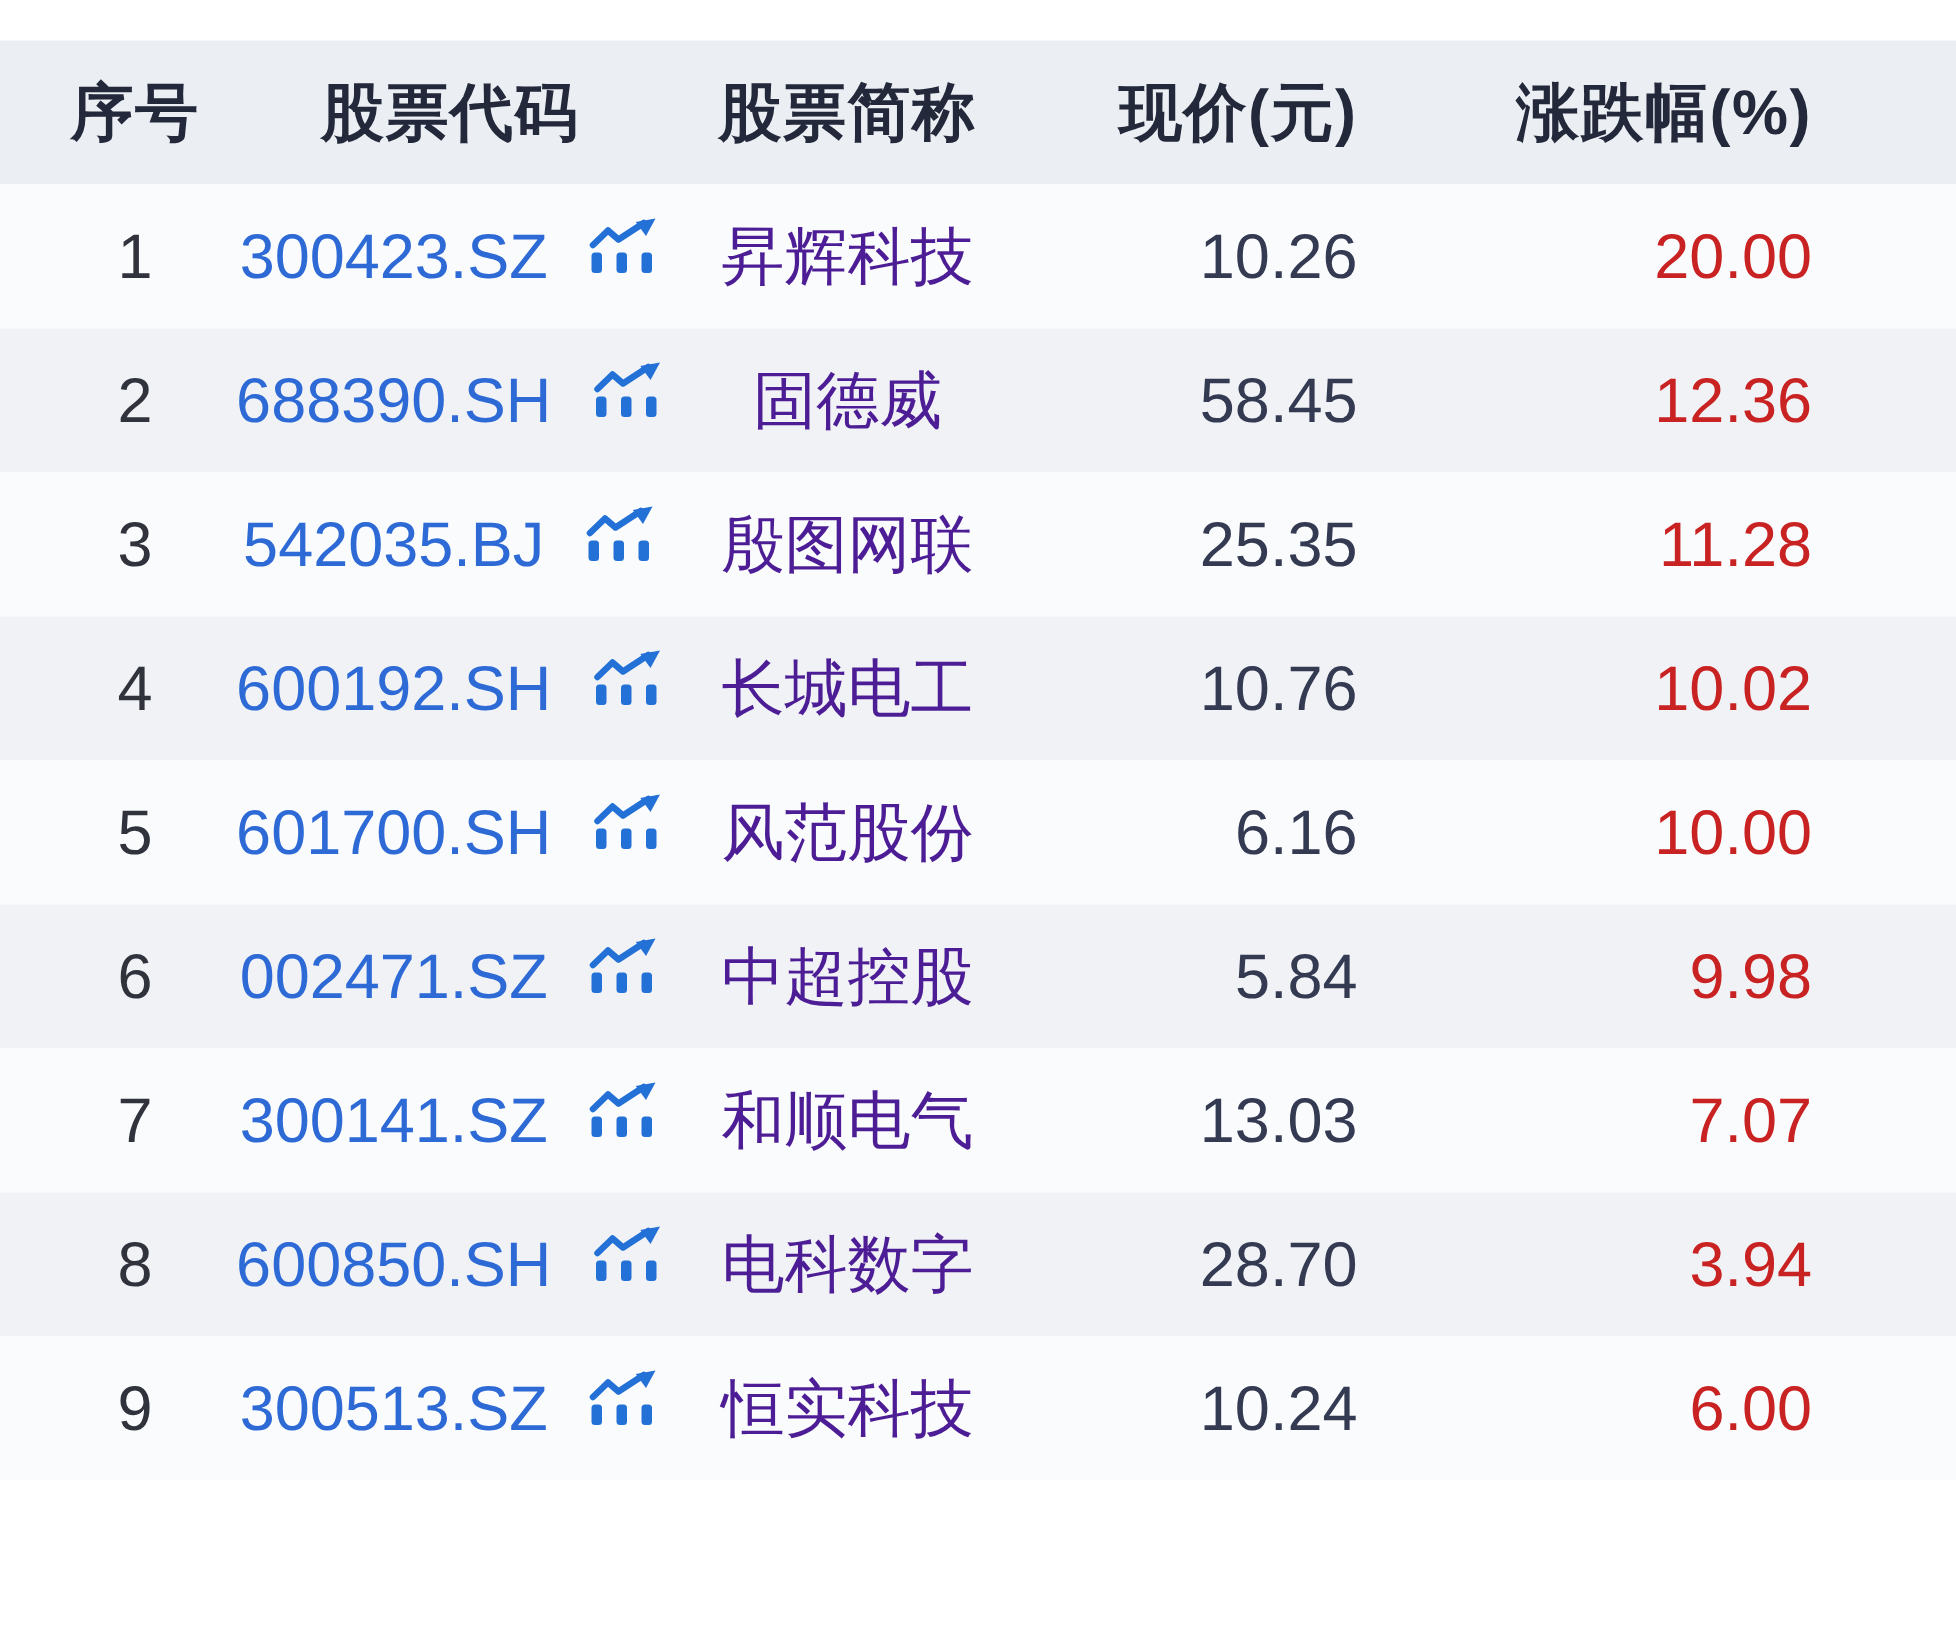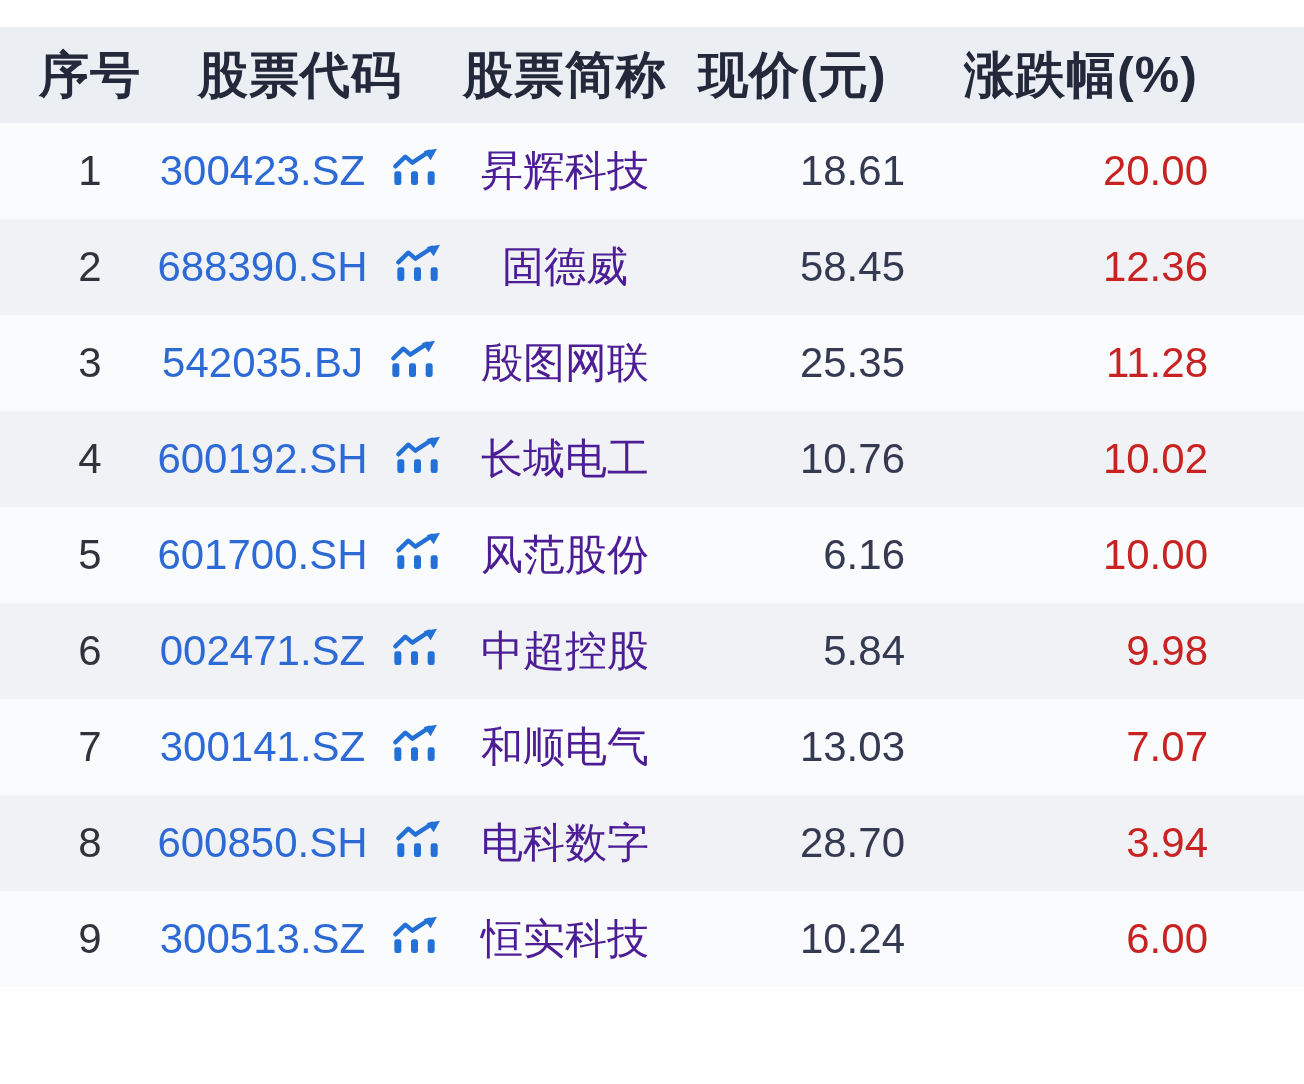--- a/index.html
+++ b/index.html
@@ -18,33 +18,33 @@
   col.c1{width:150px;}
   col.c2{width:300px;}
   col.c3{width:230px;}
   col.c4{width:250px;}
   col.c5{width:374px;}
   thead tr{height:96px;background:#ebeef3;}
   tbody tr{height:96px;}
   tbody tr:nth-child(odd){background:#fafbfd;}
   tbody tr:nth-child(even){background:#f0f2f6;}
   th{
-    font-size:50px;font-weight:bold;color:#23283a;
+    font-size:42px;font-weight:bold;color:#23283a;
     text-align:center;padding:0;letter-spacing:1px;
     font-family:"Liberation Sans","DejaVu Sans",sans-serif;
   }
   td{padding:0;font-size:42px;vertical-align:middle;}
   th.h-index{text-align:center;padding-left:30px;}
-  th.h-price,th.h-change{text-align:center;}
+  th.h-price,th.h-change{text-align:right;}
   th.h-price{padding-right:25px;}
-  th.h-change{padding-right:72px;}
+  th.h-change{padding-right:96px;}
   td.c-index{text-align:center;padding-left:30px;color:#30333c;}
   td.c-code{text-align:center;}
   .code-wrap{
-    display:flex;align-items:center;justify-content:center;gap:25px;
+    display:flex;justify-content:center;gap:25px;
   }
   .code-link{color:#2e6ad6;cursor:pointer;}
   .trend-icon{display:inline-block;width:50px;height:42px;transform:translateY(-3px);}
   .trend-icon svg{width:50px;height:42px;display:block;}
   td.c-name{text-align:center;}
   .name-link{color:#4c1d95;cursor:pointer;}
   td.c-price{text-align:right;padding-right:25px;color:#333a52;}
   td.c-change{text-align:right;padding-right:96px;color:#c92222;}
 </style>
 </head>
@@ -84,21 +84,21 @@
             </g>
             <polyline points="3.2,11 9.2,5.2 13.4,8.8 23.5,2.2" fill="none" stroke="#2371d6" stroke-width="2.6" stroke-linecap="round" stroke-linejoin="round"></polyline>
             <polygon points="28.2,0.4 24.4,7.4 20.3,1.8" fill="#2371d6"></polygon>
           </svg>
         </span>
       </span>
     </td>
     <td class="c-name">
       <span class="name-link">昇辉科技</span>
     </td>
-    <td class="c-price">18.61</td>
+    <td class="c-price">10.26</td>
     <td class="c-change">20.00</td>
   </tr>
 
   <tr>
     <td class="c-index">2</td>
     <td class="c-code">
       <span class="code-wrap">
         <span class="code-link">688390.SH</span>
         <span class="trend-icon">
           <svg viewBox="0 0 30 24" xmlns="http://www.w3.org/2000/svg" aria-hidden="true">

